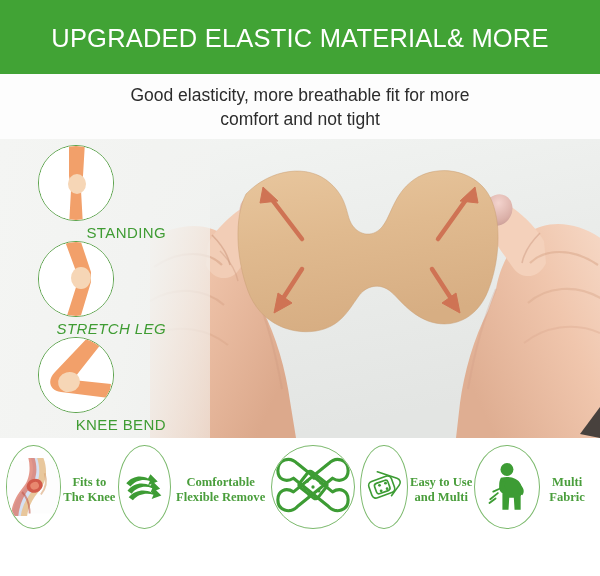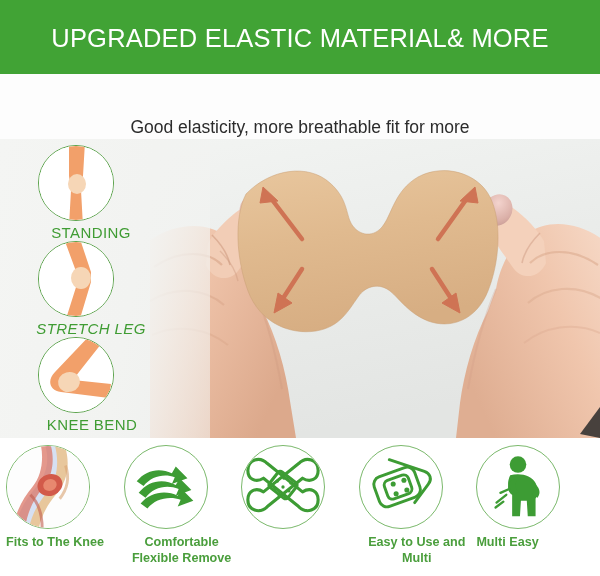--- a/index.html
+++ b/index.html
@@ -32,21 +32,21 @@
     white-space: nowrap;
     font-weight: 400;
   }
 
   
   .subtitle-wrap {
     position: absolute; left: 0; top: 74px;
     width: 600px; height: 65px;
     background: #fdfdfd;
     display: flex; flex-direction: column;
-    align-items: center; justify-content: flex-end;
+    align-items: center; justify-content: center;
     padding: 0 40px;
   }
   .subtitle-line {
     color: #2c2c2c;
     font-size: 17.5px;
     line-height: 24px;
     text-align: center;
     white-space: nowrap;
   }
 
@@ -77,21 +77,21 @@
     border-radius: 50%;
     background: #ffffff;
     border: 1.5px solid #5aa24a;
     overflow: hidden;
   }
   .pose-label {
     margin-top: 3px;
     color: #3f9c33;
     font-size: 15px;
     letter-spacing: 0.4px;
-    text-align: center;
+    text-align: right;
     white-space: nowrap;
     font-weight: 400;
   }
   .pose-3 .pose-label { padding-left: 2px; }
 
   
   .photo {
     position: absolute; left: 150px; top: 0;
     width: 450px; height: 299px;
   }
@@ -100,21 +100,21 @@
   .features {
     position: absolute; left: 0; top: 438px;
     width: 600px; height: 138px;
     background: #ffffff;
     display: flex;
     align-items: flex-start;
     padding: 7px 6px 0 6px;
   }
   .feature {
     flex: 1 1 0;
-    display: flex; flex-direction: column; align-items: flex-start;
+    display: flex; flex-direction: row; align-items: center; font-family: Liberation Serif, serif;
   }
   .feat-circle {
     width: 84px; height: 84px;
     border-radius: 50%;
     border: 1px solid #7bb96c;
     background: #ffffff;
     display: flex; align-items: center; justify-content: center;
     overflow: hidden;
     position: relative;
   }
@@ -132,20 +132,21 @@
 <body>
 
 <div class="page">
 
   <div class="banner">
     <div class="banner-line">UPGRADED ELASTIC MATERIAL&amp; MORE</div>
   </div>
 
   <div class="subtitle-wrap">
     <div class="subtitle-line">Good elasticity, more breathable fit for more</div>
+    <div class="subtitle-line">comfort and not tight</div>
   </div>
 
   <div class="stage">
 
     <div class="photo">
       <svg width="450" height="299" viewBox="0 0 450 299">
         <defs>
           <linearGradient id="bgGrad" x1="0" y1="0" x2="0.3" y2="1">
             <stop offset="0%" stop-color="#f2f4f2"></stop>
             <stop offset="60%" stop-color="#e9ebe9"></stop>
@@ -391,17 +392,17 @@
             <path d="M 36 34 C 30 40, 31 47, 36 50 L 43 47 C 39 44, 38 39, 41 35 Z"></path>
             <path d="M 58 38 C 64 42, 66 48, 62 53 L 56 50 C 59 47, 58 43, 55 41 Z"></path>
           </g>
           <g stroke="#3d9c34" stroke-width="2.4" stroke-linecap="round" fill="none">
             <path d="M 30 50 L 20 58"></path>
             <path d="M 27 57 L 19 63"></path>
             <path d="M 33 44 L 24 48"></path>
           </g>
         </svg>
       </div>
-      <div class="feat-label">Multi Easy</div>
+      <div class="feat-label">Multi Fabric</div>
     </div>
 
   </div>
 </div>
 
 </body></html>

